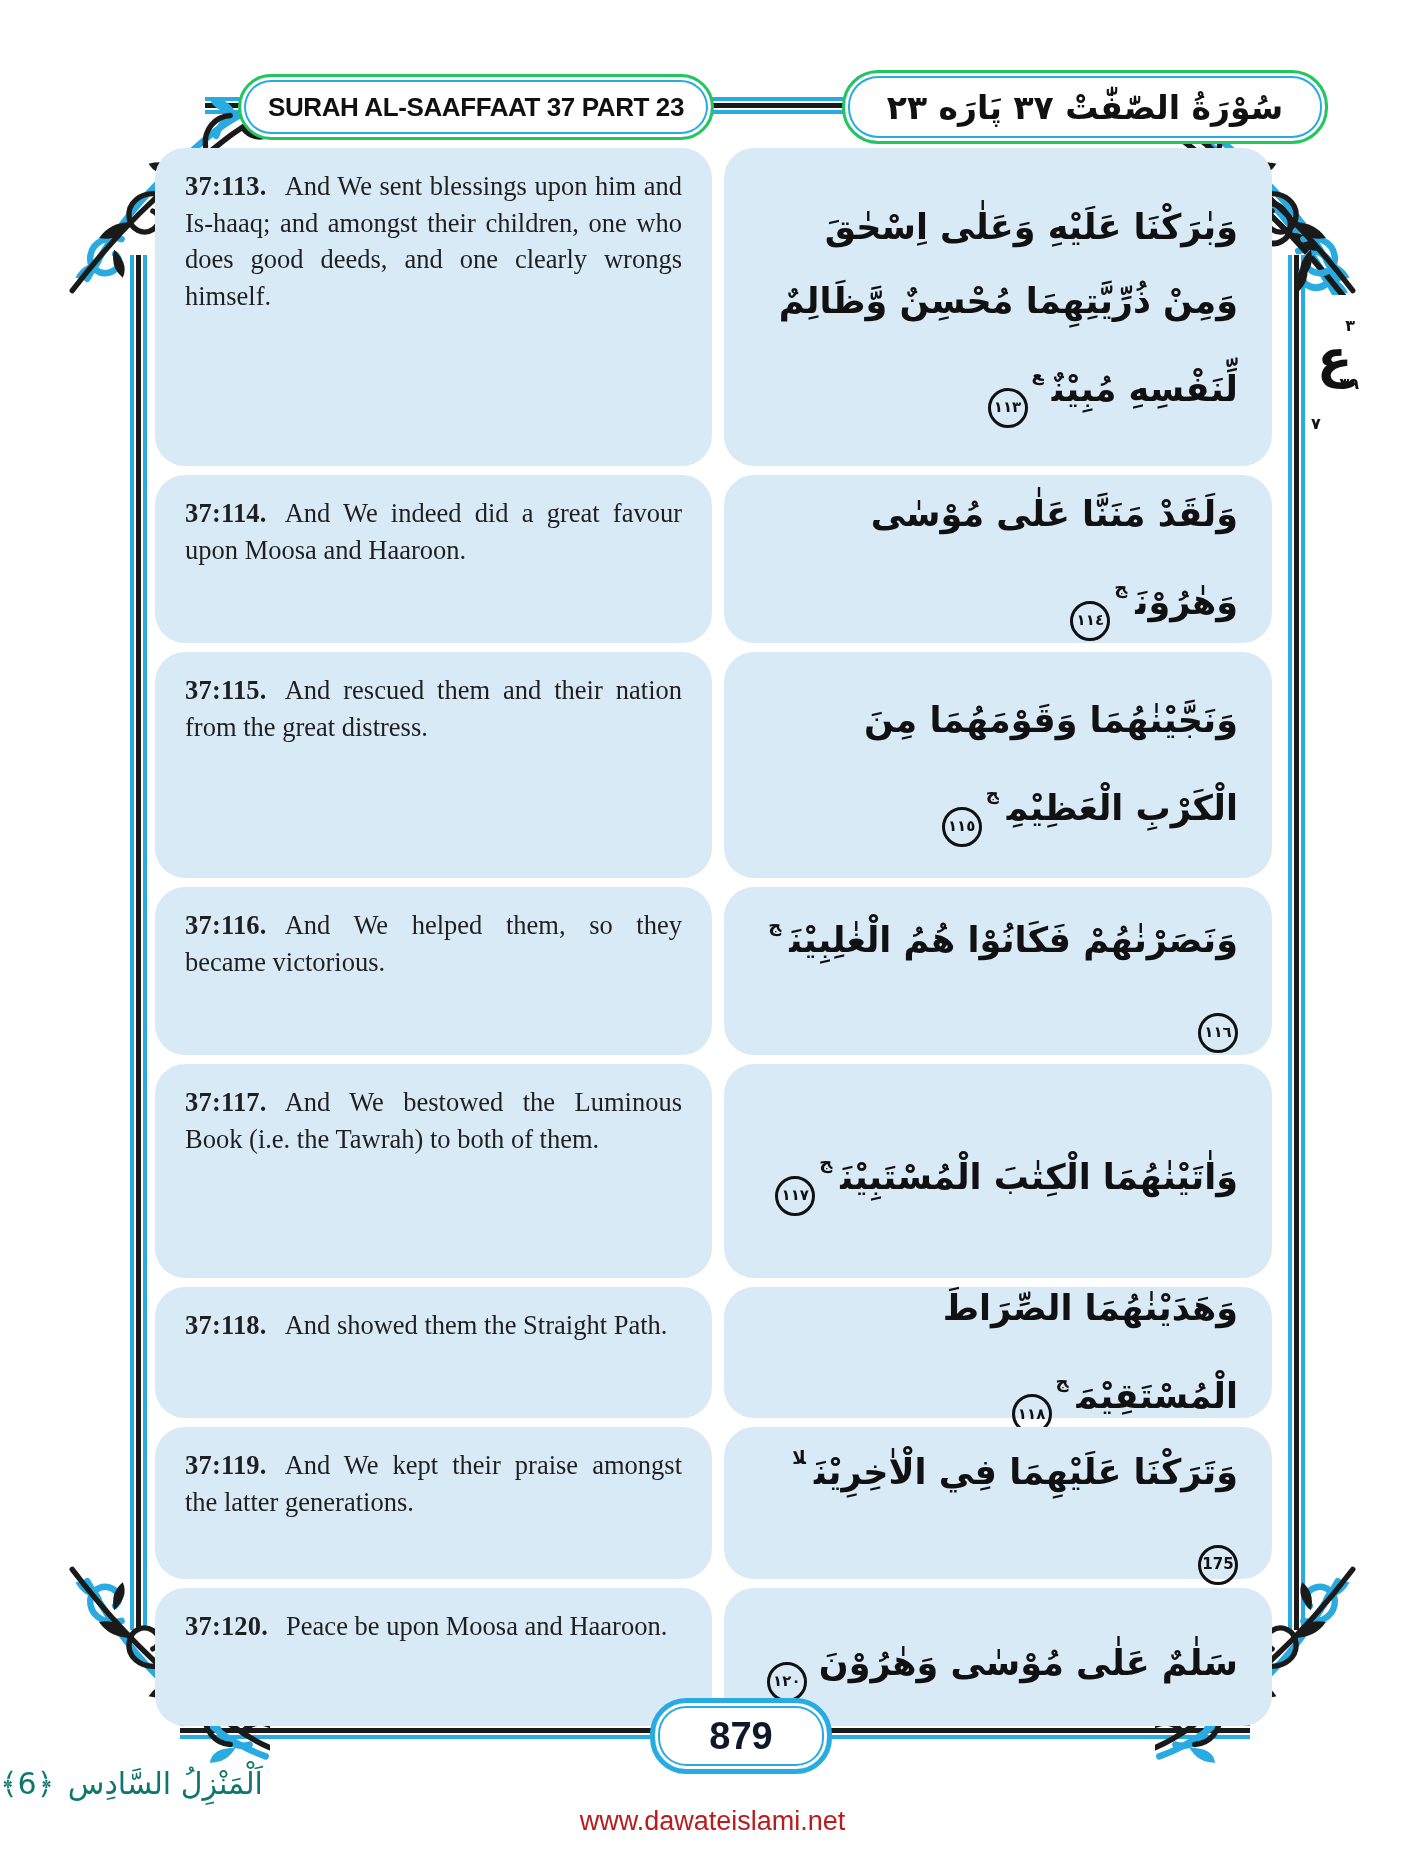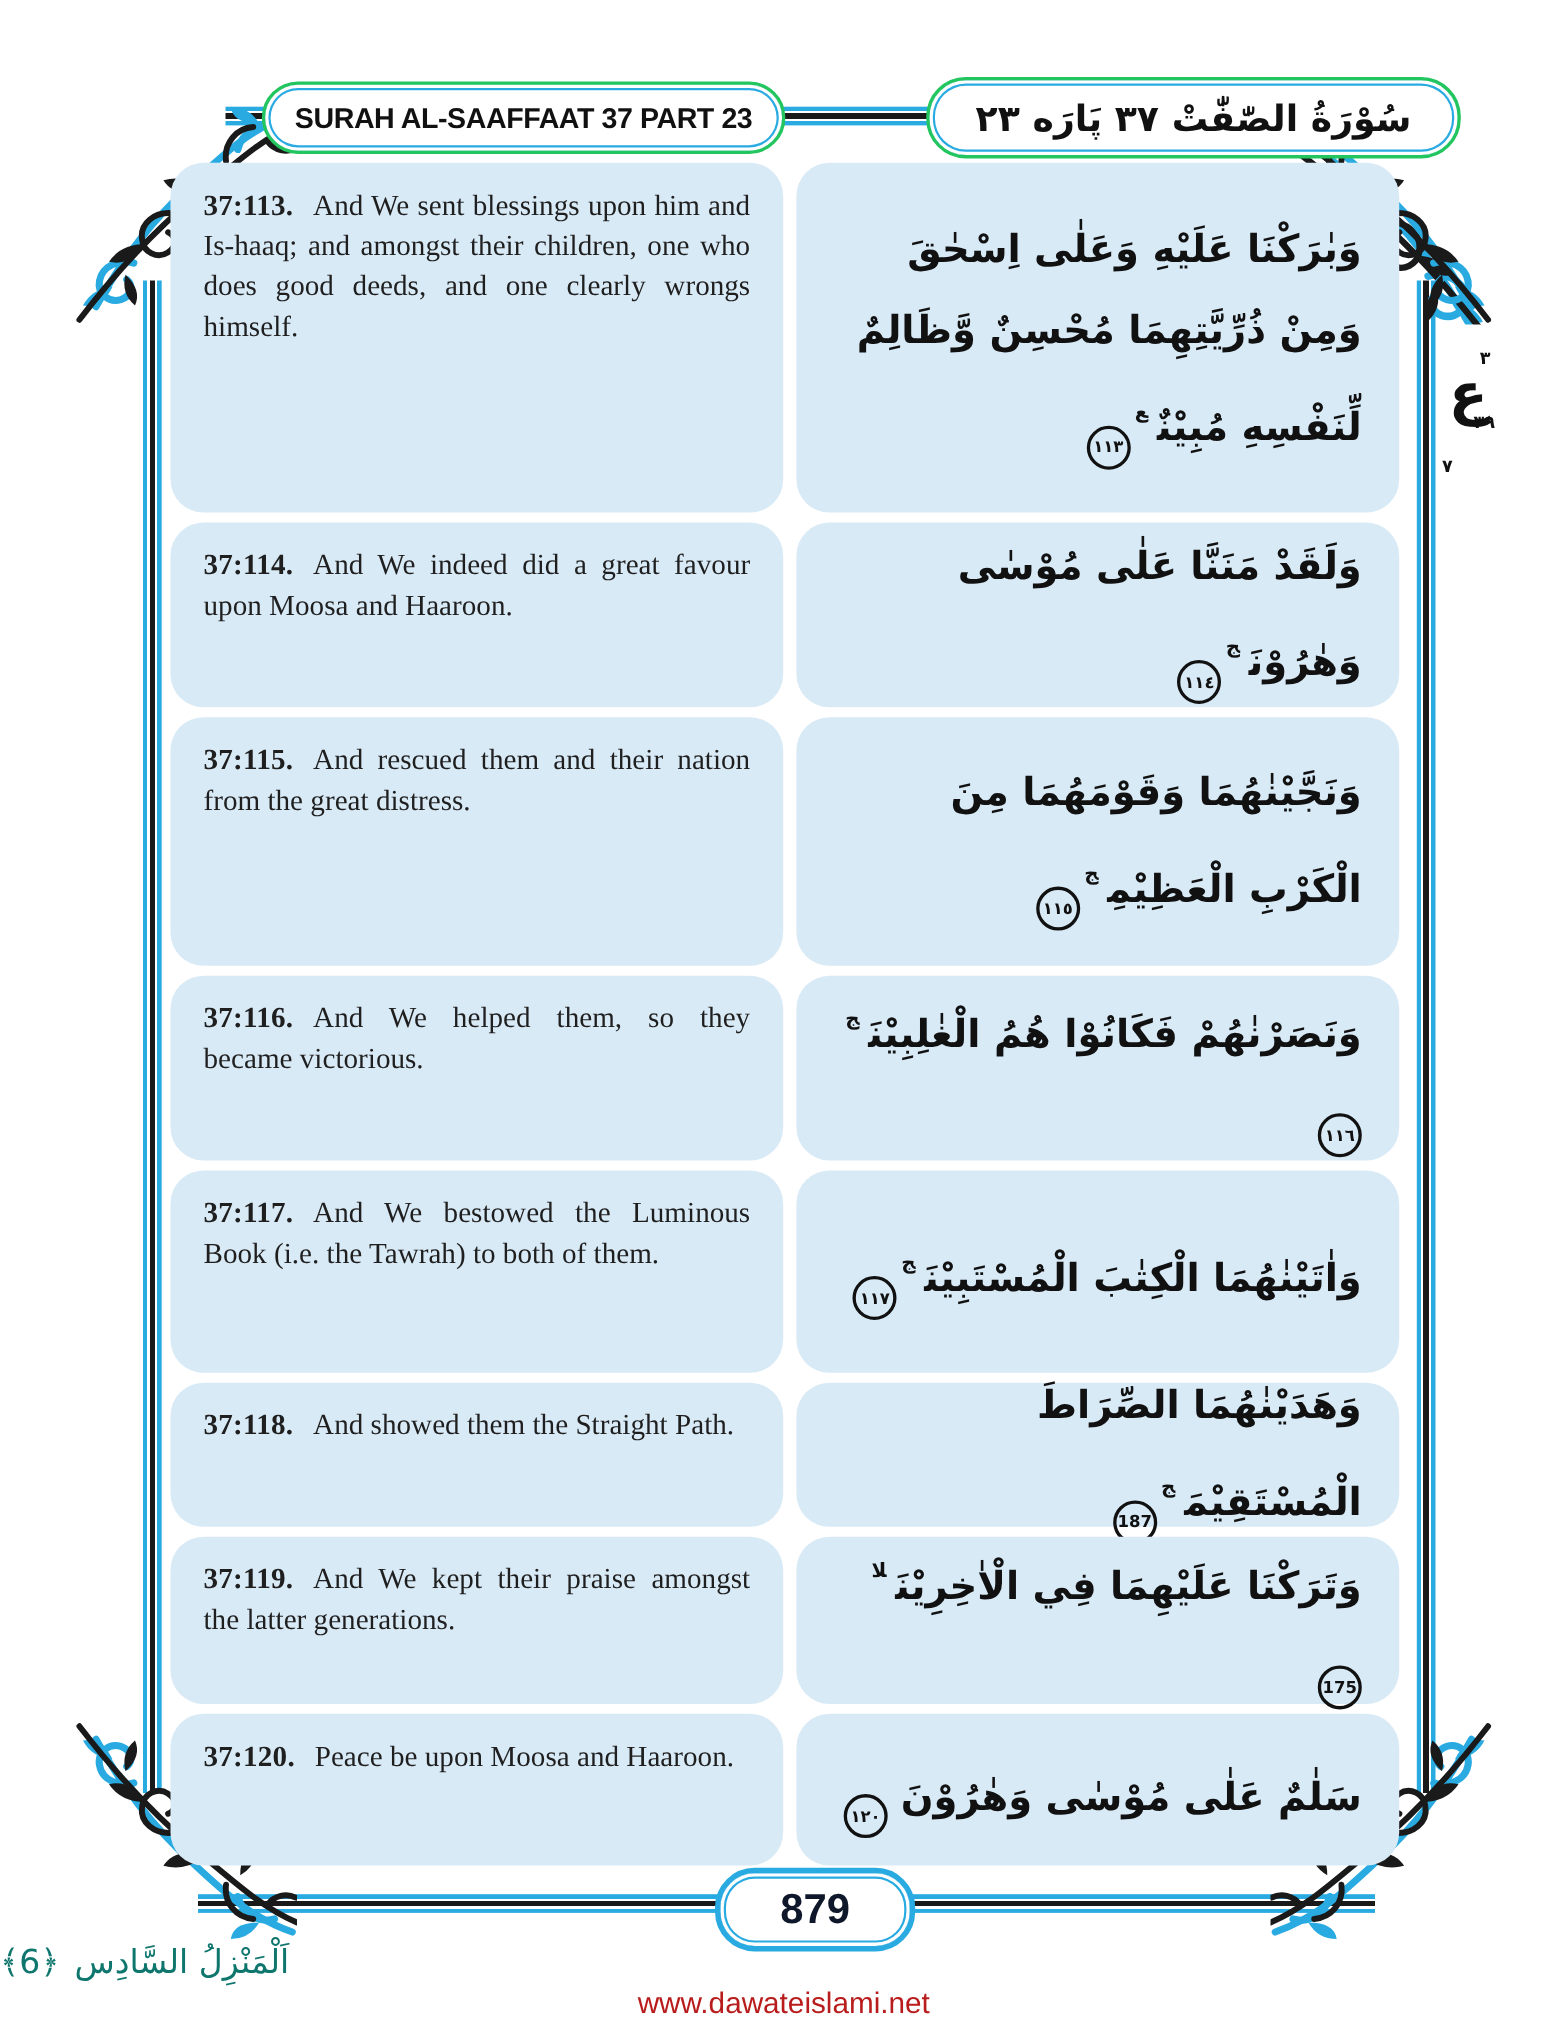--- a/index.html
+++ b/index.html
@@ -210,35 +210,35 @@
 
   <div class="row" style="height:168px">
     <div class="eng">
       <p class="etext"><b class="ref">37:116.</b><span>And We helped them, so they became victorious.</span></p>
     </div>
     <div class="ar" dir="rtl">
       <p class="atext"><span>وَنَصَرْنٰهُمْ فَكَانُوْا هُمُ الْغٰلِبِيْنَ</span><span class="waqf">ج</span><span class="vnum">١١٦</span></p>
     </div>
   </div>
 
-  <div class="row" style="height:184px">
+  <div class="row" style="height:214px">
     <div class="eng">
       <p class="etext"><b class="ref">37:117.</b><span>And We bestowed the Luminous Book (i.e. the Tawrah) to both of them.</span></p>
     </div>
     <div class="ar" dir="rtl">
       <p class="atext"><span>وَاٰتَيْنٰهُمَا الْكِتٰبَ الْمُسْتَبِيْنَ</span><span class="waqf">ج</span><span class="vnum">١١٧</span></p>
     </div>
   </div>
 
   <div class="row" style="height:131px">
     <div class="eng">
       <p class="etext"><b class="ref">37:118.</b><span>And showed them the Straight Path.</span></p>
     </div>
     <div class="ar" dir="rtl">
-      <p class="atext"><span>وَهَدَيْنٰهُمَا الصِّرَاطَ الْمُسْتَقِيْمَ</span><span class="waqf">ج</span><span class="vnum">187</span></p>
+      <p class="atext"><span>وَهَدَيْنٰهُمَا الصِّرَاطَ الْمُسْتَقِيْمَ</span><span class="waqf">ج</span><span class="vnum">١١٨</span></p>
     </div>
   </div>
 
   <div class="row" style="height:152px">
     <div class="eng">
       <p class="etext"><b class="ref">37:119.</b><span>And We kept their praise amongst the latter generations.</span></p>
     </div>
     <div class="ar" dir="rtl">
       <p class="atext"><span>وَتَرَكْنَا عَلَيْهِمَا فِي الْاٰخِرِيْنَ</span><span class="waqf">لا</span><span class="vnum">175</span></p>
     </div>

